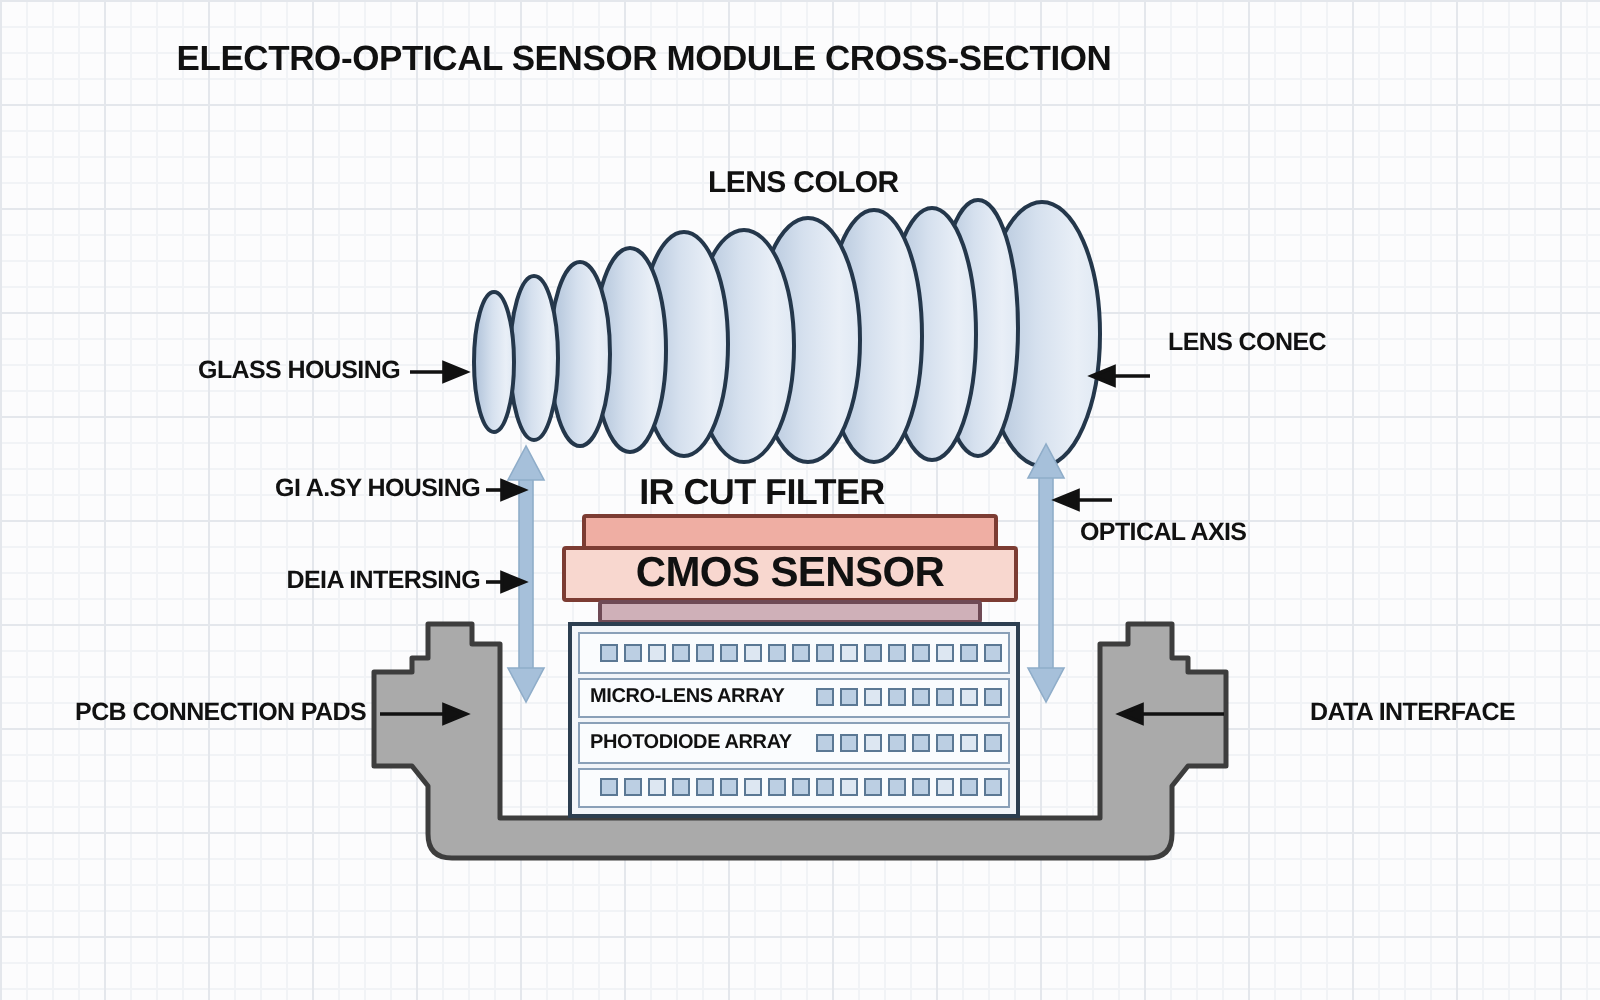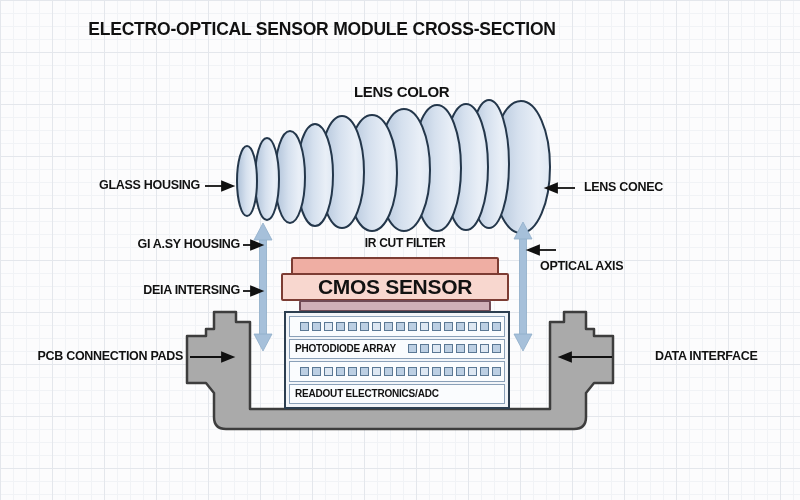--- a/index.html
+++ b/index.html
@@ -11,22 +11,22 @@
       linear-gradient(#e4e7ec 1px, transparent 1px),
       linear-gradient(90deg,#e4e7ec 1px, transparent 1px),
       linear-gradient(#f1f3f6 1px, transparent 1px),
       linear-gradient(90deg,#f1f3f6 1px, transparent 1px);
     background-size:52px 52px,52px 52px,13px 13px,13px 13px;
   }
   .lbl{position:absolute;font-weight:700;font-size:12.5px;letter-spacing:-0.3px;white-space:nowrap;}
   .title{position:absolute;left:0;top:19px;width:644px;text-align:center;
     font-weight:700;font-size:17.5px;letter-spacing:-0.2px;}
   .lens-label{position:absolute;left:354px;top:83px;font-weight:700;font-size:15px;letter-spacing:-0.3px;}
-  .ir-label{position:absolute;left:292px;top:236px;width:226px;text-align:center;
-    font-weight:700;font-size:12px;letter-spacing:-0.3px;}
+  .ir-label{position:absolute;left:268px;top:236px;width:226px;text-align:center;
+    font-weight:700;font-size:18px;letter-spacing:-0.3px;}
   svg{position:absolute;left:0;top:0;}
   .box{position:absolute;box-sizing:border-box;}
   .ir-box{left:291px;top:257px;width:208px;height:18px;background:#efaea3;border:2px solid #7c3c33;border-radius:2px;}
   .cmos-box{left:281px;top:273px;width:228px;height:28px;background:#f8d7cf;border:2px solid #7c3c33;border-radius:2px;
     display:flex;align-items:center;justify-content:center;font-weight:700;font-size:21px;letter-spacing:-0.3px;}
   .mauve-box{left:299px;top:300px;width:192px;height:12px;background:#cfb0b8;border:2px solid #6f4a55;border-radius:2px;}
   .stack{left:284px;top:311px;width:226px;height:98px;background:#f2f5f9;border:2px solid #2c3e50;
     display:flex;flex-direction:column;gap:2px;padding:3px;}
   .layer-row{flex:1 1 0;display:flex;align-items:center;background:#fafcfe;border:1px solid #8aa0b8;
     padding-left:5px;min-height:0;overflow:hidden;}
@@ -114,21 +114,21 @@
 
   <div class="title">ELECTRO-OPTICAL SENSOR MODULE CROSS-SECTION</div>
   <div class="lens-label">LENS COLOR</div>
   <div class="ir-label">IR CUT FILTER</div>
 
   <div class="lbl" style="right:600px;top:178px;">GLASS HOUSING</div>
   <div class="lbl" style="right:560px;top:237px;">GI A.SY HOUSING</div>
   <div class="lbl" style="right:560px;top:283px;">DEIA INTERSING</div>
   <div class="lbl" style="right:617px;top:349px;">PCB CONNECTION PADS</div>
 
-  <div class="lbl" style="left:584px;top:180px;text-align:center;">LENS CONEC</div>
+  <div class="lbl" style="left:584px;top:164px;text-align:center;">LENS CONEC</div>
   <div class="lbl" style="left:540px;top:242px;margin-top:17px;">OPTICAL AXIS</div>
   <div class="lbl" style="left:624px;top:349px;padding-left:31px;">DATA INTERFACE</div>
 
   <div class="box ir-box"></div>
   <div class="box cmos-box">
     <span>CMOS SENSOR</span>
   </div>
   <div class="box mauve-box"></div>
 
   <div class="box stack">
@@ -148,20 +148,33 @@
           <span class="sq lt"></span>
           <span class="sq"></span>
           <span class="sq"></span>
           <span class="sq"></span>
           <span class="sq lt"></span>
           <span class="sq"></span>
           <span class="sq"></span>
         </span>
     </div>
     <div class="layer-row">
+      <span class="layer-label">MICRO-LENS ARRAY</span>
+      <span class="sq-wrap">
+          <span class="sq"></span>
+          <span class="sq"></span>
+          <span class="sq lt"></span>
+          <span class="sq"></span>
+          <span class="sq"></span>
+          <span class="sq"></span>
+          <span class="sq lt"></span>
+          <span class="sq"></span>
+        </span>
+    </div>
+    <div class="layer-row">
       <span class="layer-label">PHOTODIODE ARRAY</span>
       <span class="sq-wrap">
           <span class="sq"></span>
           <span class="sq"></span>
           <span class="sq lt"></span>
           <span class="sq"></span>
           <span class="sq"></span>
           <span class="sq"></span>
           <span class="sq lt"></span>
           <span class="sq"></span>
@@ -182,19 +195,15 @@
           <span class="sq"></span>
           <span class="sq lt"></span>
           <span class="sq"></span>
           <span class="sq"></span>
           <span class="sq"></span>
           <span class="sq lt"></span>
           <span class="sq"></span>
           <span class="sq"></span>
         </span>
     </div>
-    <div class="layer-row">
-      <span class="layer-label">READOUT ELECTRONICS/ADC</span>
-      <span class="sq-wrap"></span>
-    </div>
   </div>
 
 </div>
 
 </body></html>

